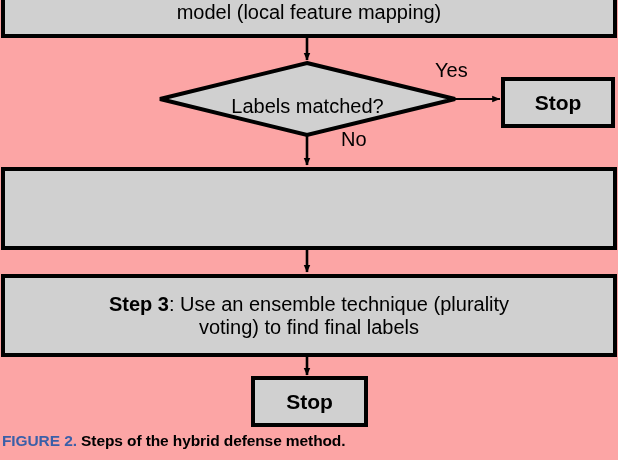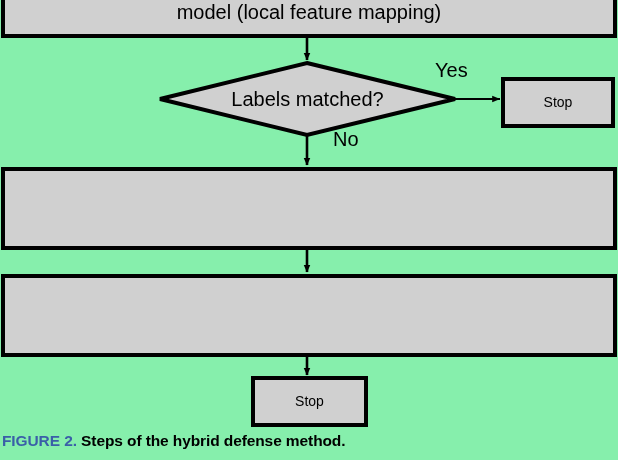--- a/index.html
+++ b/index.html
@@ -10,21 +10,21 @@
   body {
     width: 618px;
     height: 460px;
     font-family: "Liberation Sans", sans-serif;
     overflow: hidden;
   }
   #figure-root {
     position: relative;
     width: 618px;
     height: 460px;
-    background: #86efac;
+    background: #fca5a5;
   }
   #flow-svg {
     position: absolute;
     left: 0;
     top: 0;
     width: 618px;
     height: 460px;
   }
 
   
@@ -43,48 +43,48 @@
 
   .process-text {
     font-size: 20px;
     font-weight: 400;
   }
   .process-text b {
     font-weight: 700;
   }
 
   .terminal-text {
-    font-size: 14px;
-    font-weight: 400;
+    font-size: 21px;
+    font-weight: 700;
   }
 
   .decision-text {
     font-size: 20px;
     font-weight: 400;
   }
 
   .edge-label {
     position: absolute;
     font-size: 20px;
     font-weight: 400;
     color: #000000;
     font-family: "Liberation Sans", sans-serif;
     white-space: nowrap;
   }
 
   
   #top-box-text     { left: 0px;   top: -12px; width: 618px; height: 48px; }
-  #decision-text    { left: 175px; top: 63px;  width: 265px; height: 72px; text-align: center; }
+  #decision-text    { left: 175px; top: 70px;  width: 265px; height: 72px; text-align: center; }
   #stop-right-text  { left: 503px; top: 79px;  width: 110px; height: 47px; }
   #step2-text       { left: 4px;   top: 169px; width: 610px; height: 79px; }
   #step3-text       { left: 4px;   top: 276px; width: 610px; height: 79px; }
   #stop-bottom-text { left: 253px; top: 378px; width: 113px; height: 47px; }
 
   #yes-label { left: 435px; top: 59px; }
-  #no-label  { left: 333px; top: 128px; }
+  #no-label  { left: 341px; top: 128px; }
 
   
   #caption {
     position: absolute;
     left: 2px;
     top: 432px;
     width: 614px;
     font-size: 15.5px;
     font-weight: 700;
     font-family: Liberation Sans, sans-serif;
@@ -133,20 +133,24 @@
     <rect x="253" y="378" width="113" height="47" fill="#d0d0d0" stroke="#000000" stroke-width="4"></rect>
   </svg>
 
   <div class="node-text process-text" id="top-box-text">model (local feature mapping)</div>
 
   <div class="node-text decision-text" id="decision-text">Labels matched?</div>
 
   <div class="node-text terminal-text" id="stop-right-text">Stop</div>
 
 
+  <div class="node-text process-text" id="step3-text">
+    <span><b>Step 3</b><span>: Use an ensemble technique (plurality
+voting) to find final labels</span></span>
+  </div>
 
   <div class="node-text terminal-text" id="stop-bottom-text">Stop</div>
 
   <div class="edge-label" id="yes-label">Yes</div>
 
   <div class="edge-label" id="no-label">No</div>
 
   <div id="caption"><span class="fig-label">FIGURE 2.</span> <span>Steps of the hybrid defense method.</span></div>
 
 </div>

